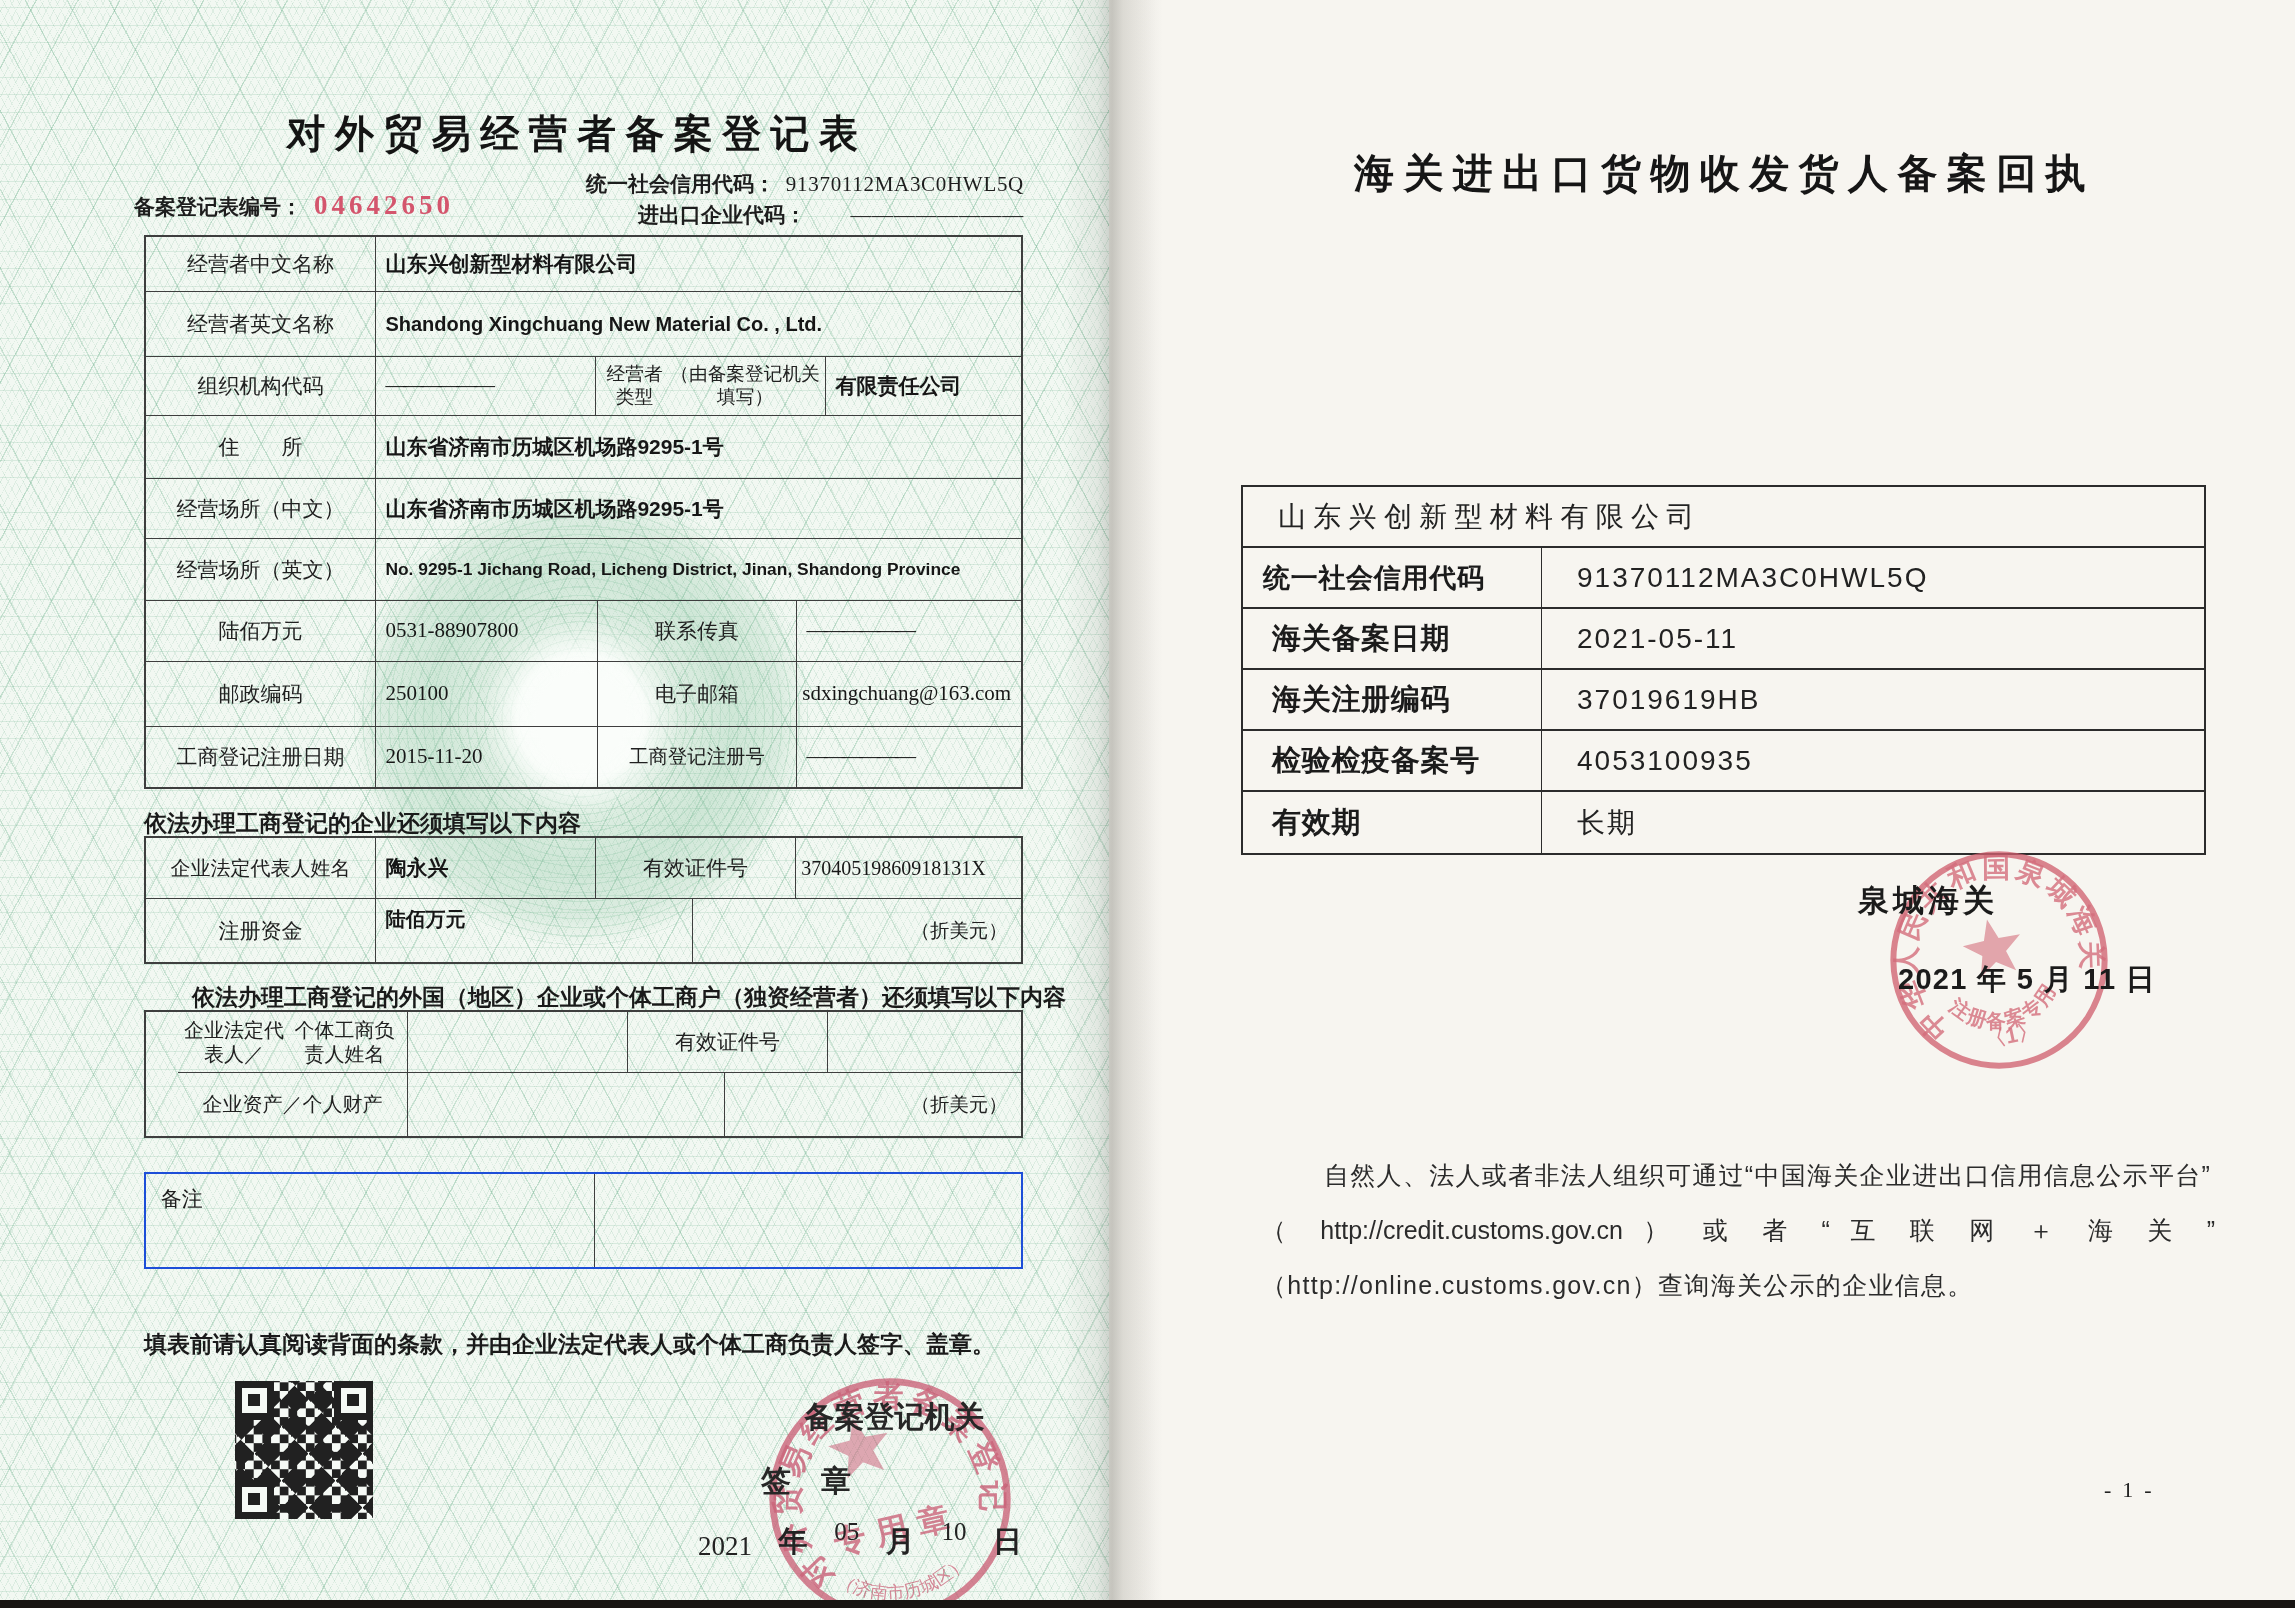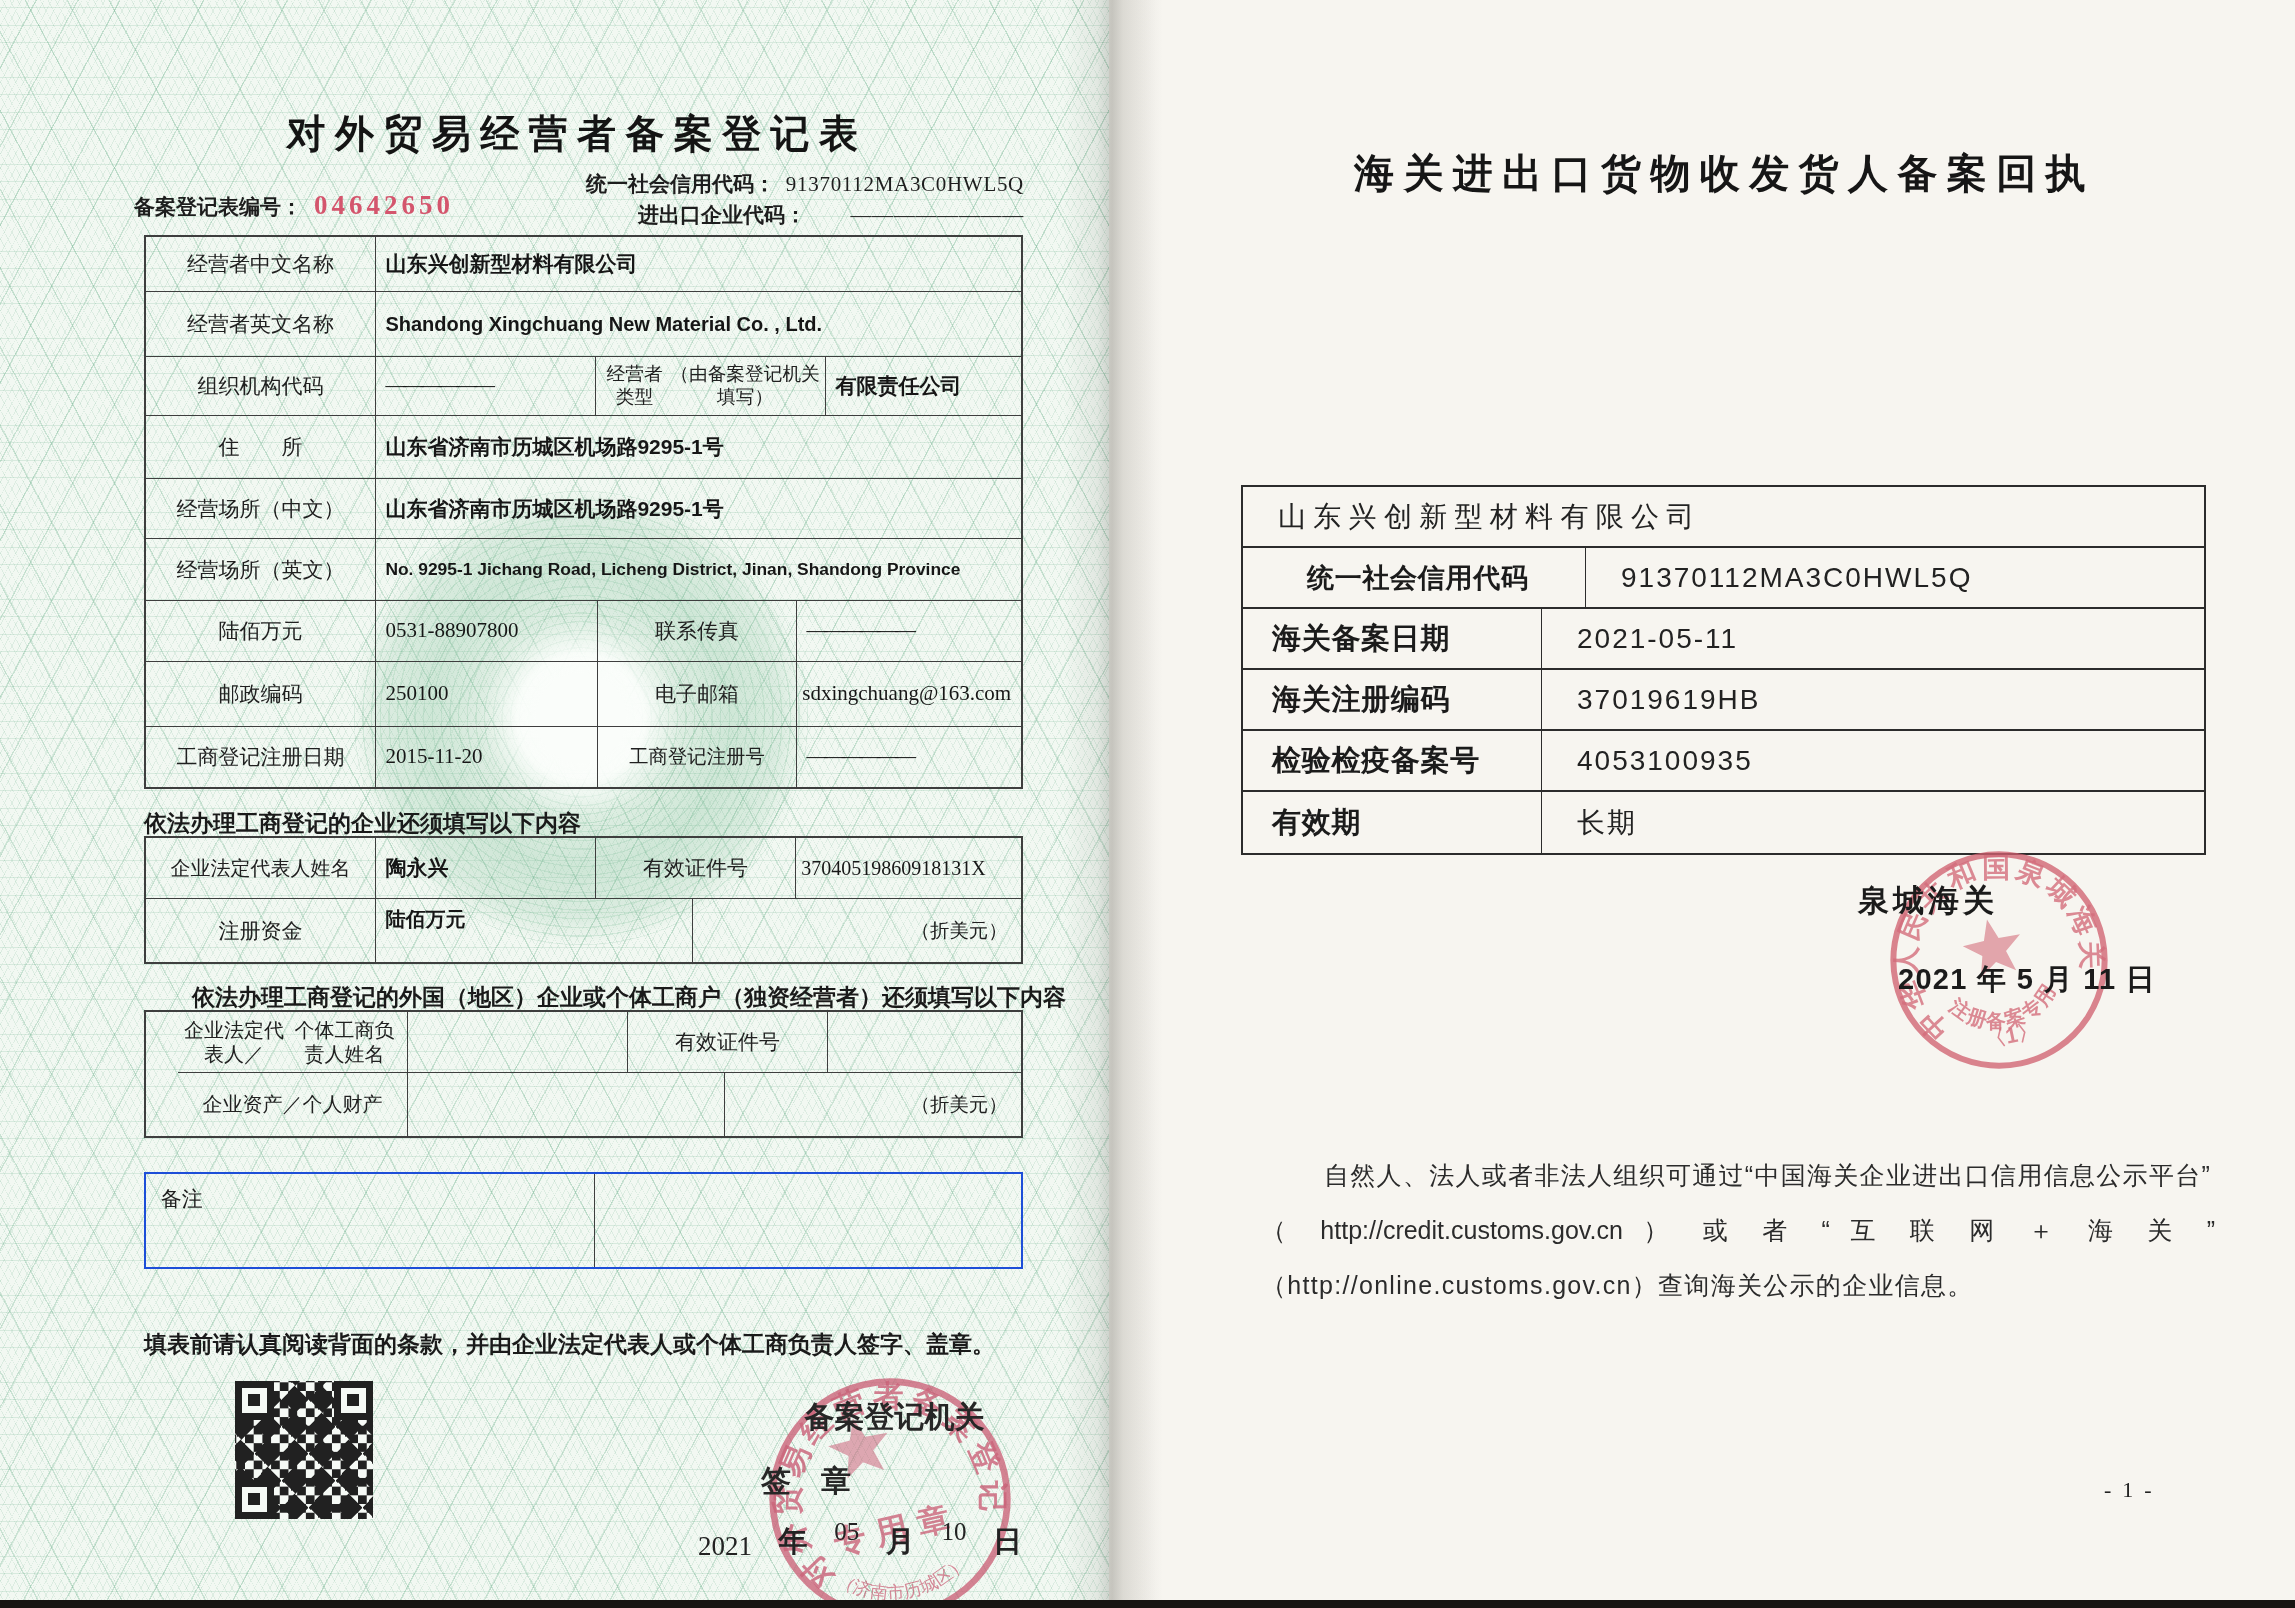--- a/index.html
+++ b/index.html
@@ -257,21 +257,21 @@
   <div class="abs right-page"></div>
   <div class="abs spine"></div>
 
   <div class="abs r-title">海关进出口货物收发货人备案回执</div>
 
   <div class="abs r-table">
     <div class="r-tr">
       <div class="r-val fangsong">山东兴创新型材料有限公司</div>
     </div>
     <div class="r-tr">
-      <div class="r-lab" style="padding-left:20px;font-size:27px;margin-left:44px;">统一社会信用代码</div>
+      <div class="r-lab" style="padding-left:20px;font-size:27px;">统一社会信用代码</div>
       <div class="r-val">91370112MA3C0HWL5Q</div>
     </div>
     <div class="r-tr">
       <div class="r-lab">海关备案日期</div>
       <div class="r-val">2021-05-11</div>
     </div>
     <div class="r-tr">
       <div class="r-lab">海关注册编码</div>
       <div class="r-val">37019619HB</div>
     </div>

